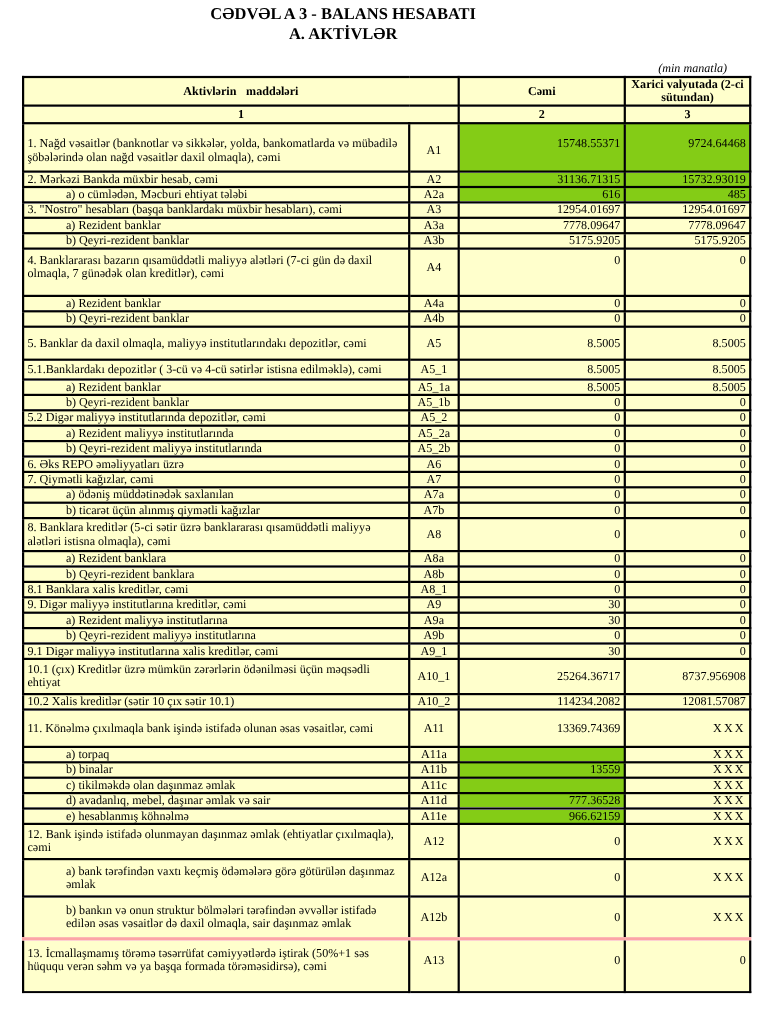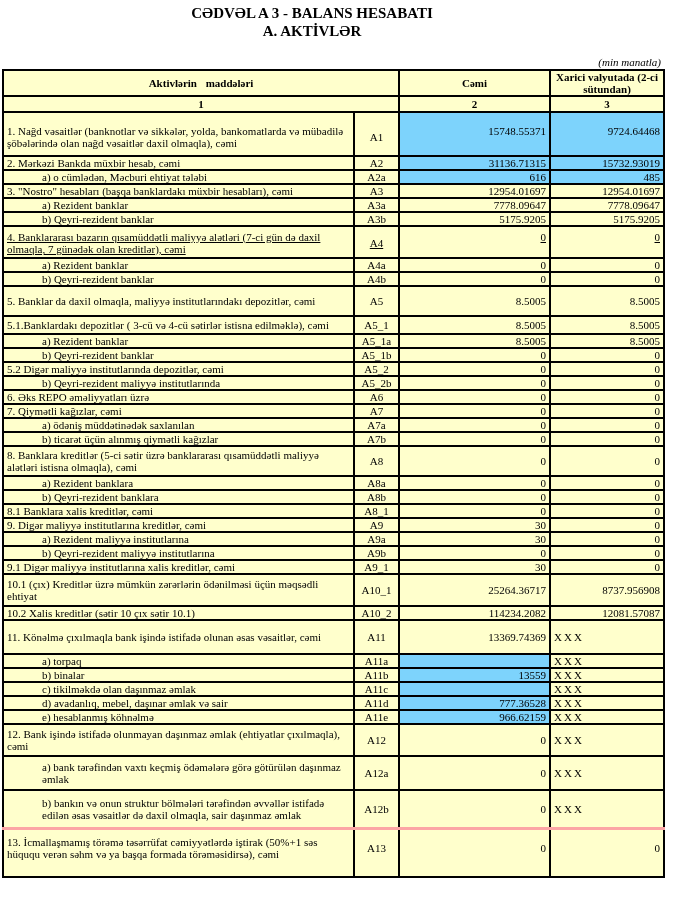--- a/index.html
+++ b/index.html
@@ -4,41 +4,41 @@
 <style>
   html,body{margin:0;padding:0;background:#ffffff;}
   body{width:700px;font-family:"Liberation Serif","DejaVu Serif",serif;color:#000;}
   .page{width:624px;}
 
   .title-block{text-align:center;padding-top:4px;}
   .title-line{font-weight:bold;font-size:15px;line-height:18px;}
 
   .unit-note{width:659px;margin:16px 0 1px 2px;text-align:right;font-style:italic;font-size:11px;line-height:12px;}
 
-  table.sheet{border-collapse:collapse;table-layout:fixed;width:661px;margin-left:2px;}
+  table.sheet{border-collapse:collapse;table-layout:fixed;width:661px;margin-left:20px;}
   table.sheet th, table.sheet td{
     border:2px solid #000;background:#FFFFCC;
     font-size:11px;line-height:12px;padding:0 3px;vertical-align:middle;
     overflow:hidden;word-wrap:break-word;
   }
   th{font-weight:bold;text-align:center;}
   th.items-hdr{word-spacing:6px;padding-top:2px;padding-bottom:2px;}
   th.foreign-hdr{padding-left:1px;padding-right:1px;}
   tr.index-row th{padding:1px 3px;}
 
   td.desc{text-align:left;}
   td.desc.indent{padding-left:38px;}
   td.code{text-align:center;}
   td.val{text-align:right;}
-  td.val.input{background:#7dd3fc;}
-  td.val.na{text-align:left;letter-spacing:2px;}
+  td.val.input{background:#84cc16;}
+  td.val.na{text-align:right;letter-spacing:2px;}
 
   
   tr[data-code="A1"]    td{padding-top:12px;padding-bottom:6px;}
-  tr[data-code="A4"]    td{padding-top:4px;padding-bottom:2px;text-decoration:underline;}
+  tr[data-code="A4"]    td{padding-top:4px;padding-bottom:13px;}
   tr[data-code="A5"]    td{padding-top:8px;padding-bottom:8px;}
   tr[data-code="A5_1"]  td{padding-top:2px;padding-bottom:2px;}
   tr[data-code="A8"]    td{padding-top:2px;padding-bottom:2px;}
   tr[data-code="A10_1"] td{padding-top:3px;padding-bottom:3px;}
   tr[data-code="A11"]   td{padding-top:10px;padding-bottom:10px;}
   tr[data-code="A12"]   td{padding-top:3px;padding-bottom:3px;}
   tr[data-code="A12a"]  td{padding-top:4px;padding-bottom:4px;}
   tr[data-code="A12b"]  td{padding-top:6px;padding-bottom:6px;}
   tr[data-code="A13"]   td{padding-top:6px;padding-bottom:16px;border-top:3px solid #fca5a5;}
 
@@ -155,20 +155,26 @@
           <td class="code">A5_1b</td>
           <td class="val">0</td>
           <td class="val">0</td>
         </tr>
         <tr data-code="A5_2">
           <td class="desc">5.2 Digər maliyyə institutlarında depozitlər, cəmi</td>
           <td class="code">A5_2</td>
           <td class="val">0</td>
           <td class="val">0</td>
         </tr>
+        <tr data-code="A5_2a">
+          <td class="desc indent">a) Rezident maliyyə institutlarında</td>
+          <td class="code">A5_2a</td>
+          <td class="val">0</td>
+          <td class="val">0</td>
+        </tr>
         <tr data-code="A5_2b">
           <td class="desc indent">b) Qeyri-rezident maliyyə institutlarında</td>
           <td class="code">A5_2b</td>
           <td class="val">0</td>
           <td class="val">0</td>
         </tr>
         <tr data-code="A6">
           <td class="desc">6. Əks REPO əməliyyatları üzrə</td>
           <td class="code">A6</td>
           <td class="val">0</td>

